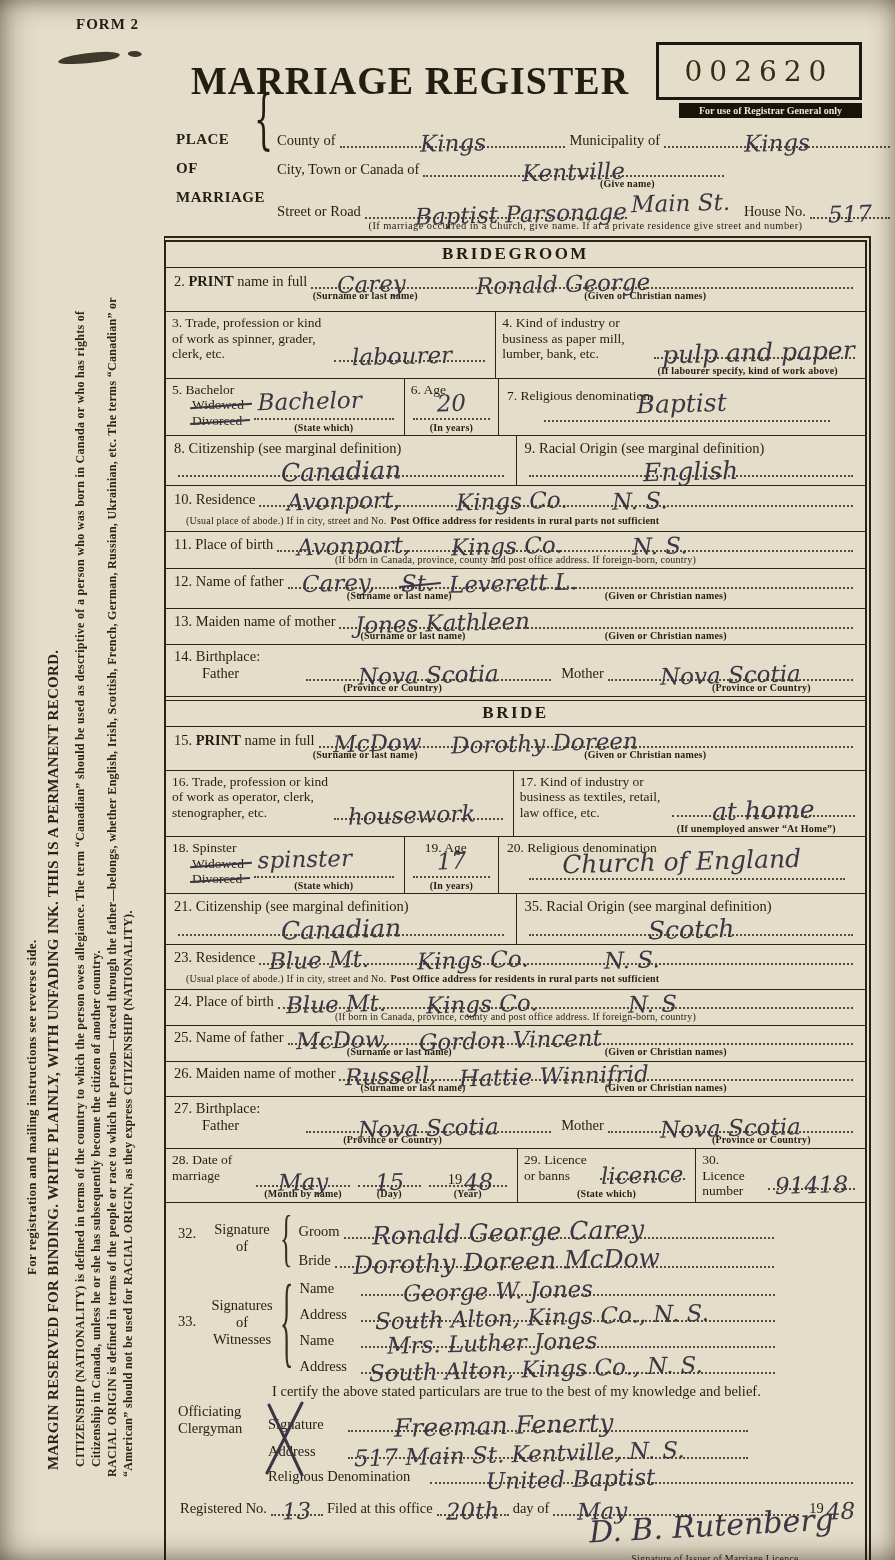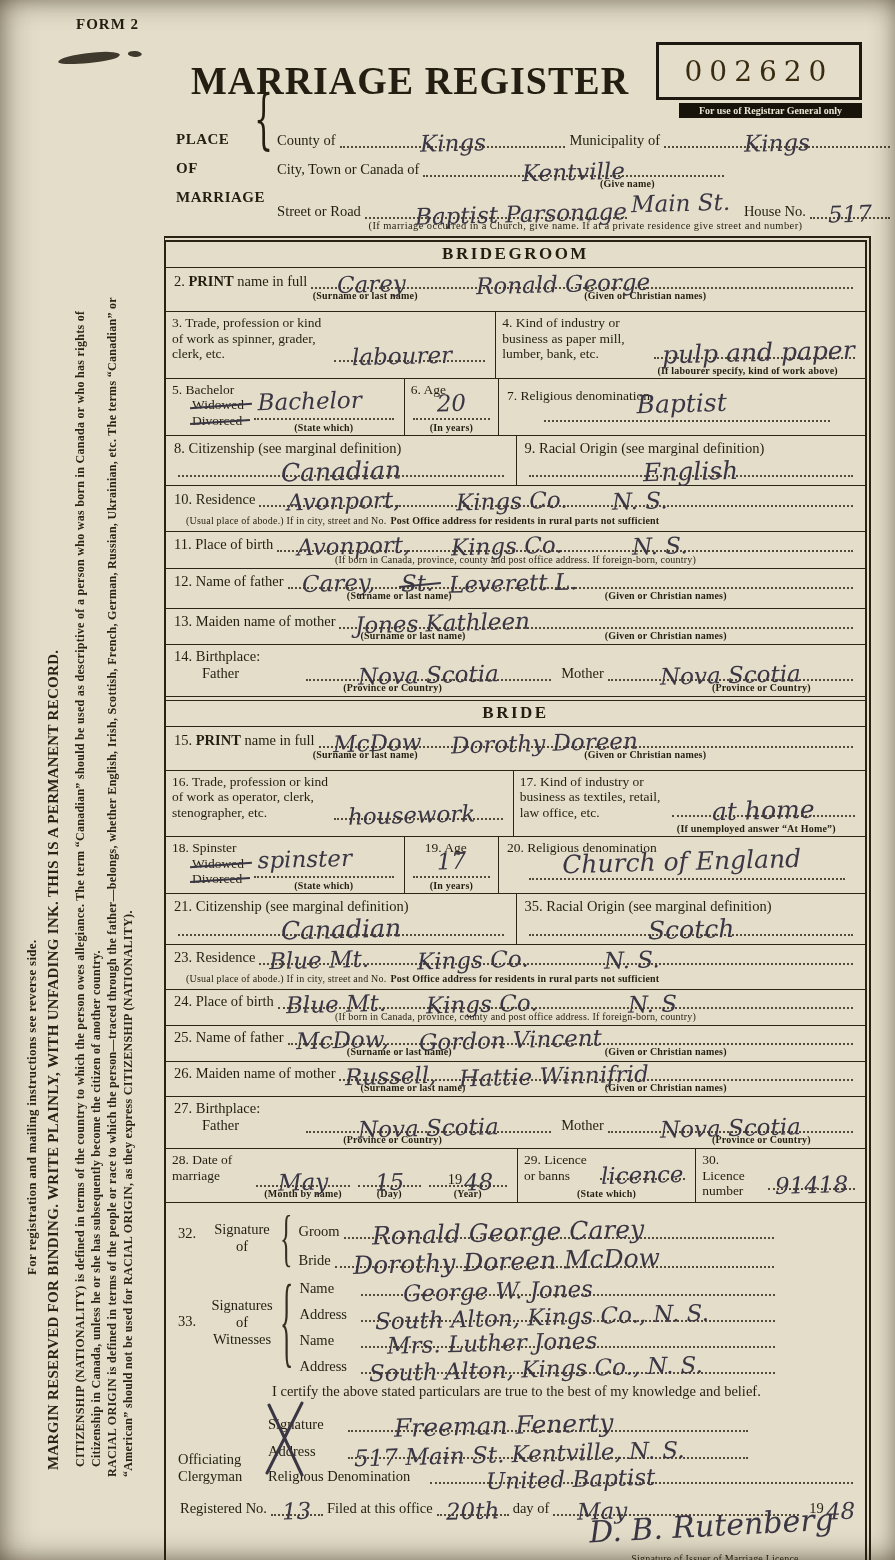--- a/index.html
+++ b/index.html
@@ -58,21 +58,21 @@
 .fill{flex:1;display:flex;flex-direction:column;justify-content:flex-end}
 .seg{display:flex;flex-direction:column;justify-content:flex-end}
 .yr{font-size:14.5px;margin:0 2px 0 6px}
 .slbl{font-size:14.5px;white-space:nowrap}
 .numcol{width:26px;font-size:14.5px}
 .siglblcol{width:76px;text-align:center;font-size:14.5px;line-height:17px}
 .brace32{font-size:26px;transform:scaleY(2.4);display:inline-block;line-height:58px;opacity:.9}
 .brace33{font-size:28px;transform:scaleY(3.6);display:inline-block;line-height:102px;opacity:.9}
 .siglines{width:480px;margin-left:6px}
 .srow{display:flex;align-items:flex-end;height:29px}
-.offcol{width:90px;font-size:14.5px;display:flex;flex-direction:column;justify-content:flex-end;line-height:17px}
+.offcol{width:90px;font-size:14.5px;display:flex;flex-direction:column;justify-content:flex-start;line-height:17px}
 .clines{flex:1;margin-right:8px}
 .xmark{position:absolute;left:96px;top:0;z-index:2}
 </style>
 </head>
 <body>
 
 <div class="page">
 
   <div class="vtext" id="mt-reg">For registration and mailing instructions see reverse side.</div>
   <div class="vtext" id="mt-bind">MARGIN RESERVED FOR BINDING.    WRITE PLAINLY, WITH UNFADING INK.    THIS IS A PERMANENT RECORD.</div>

